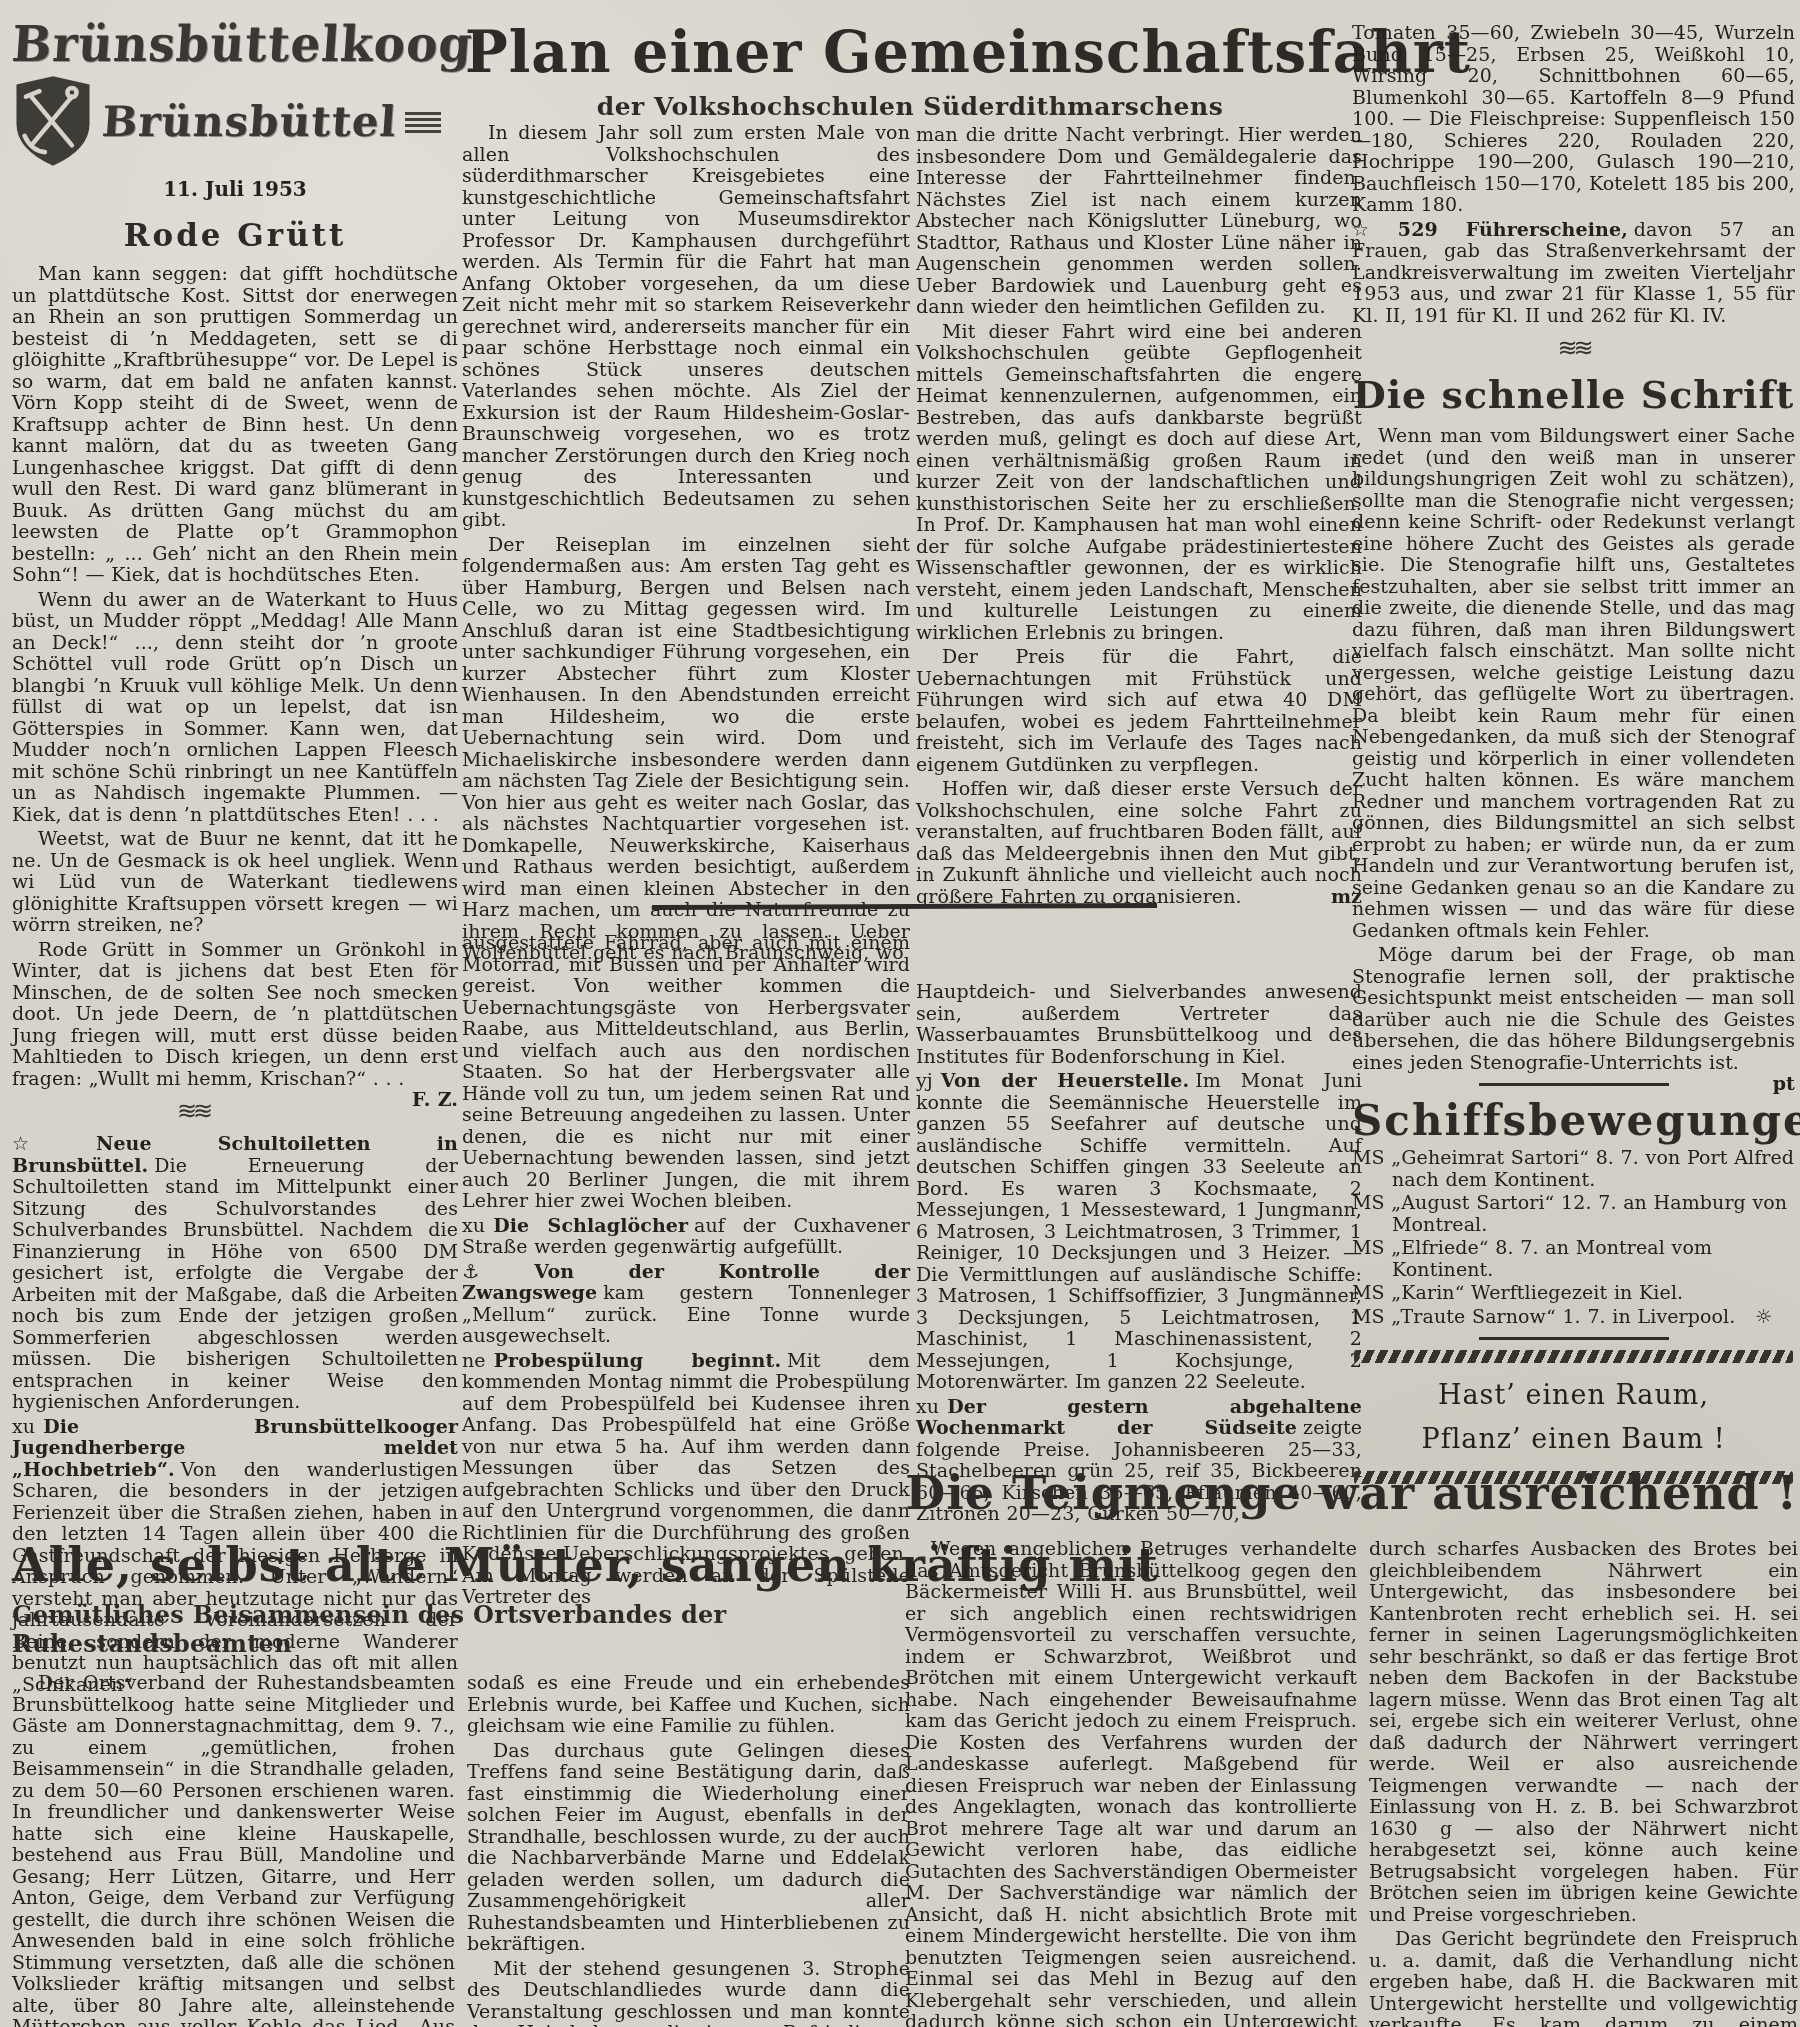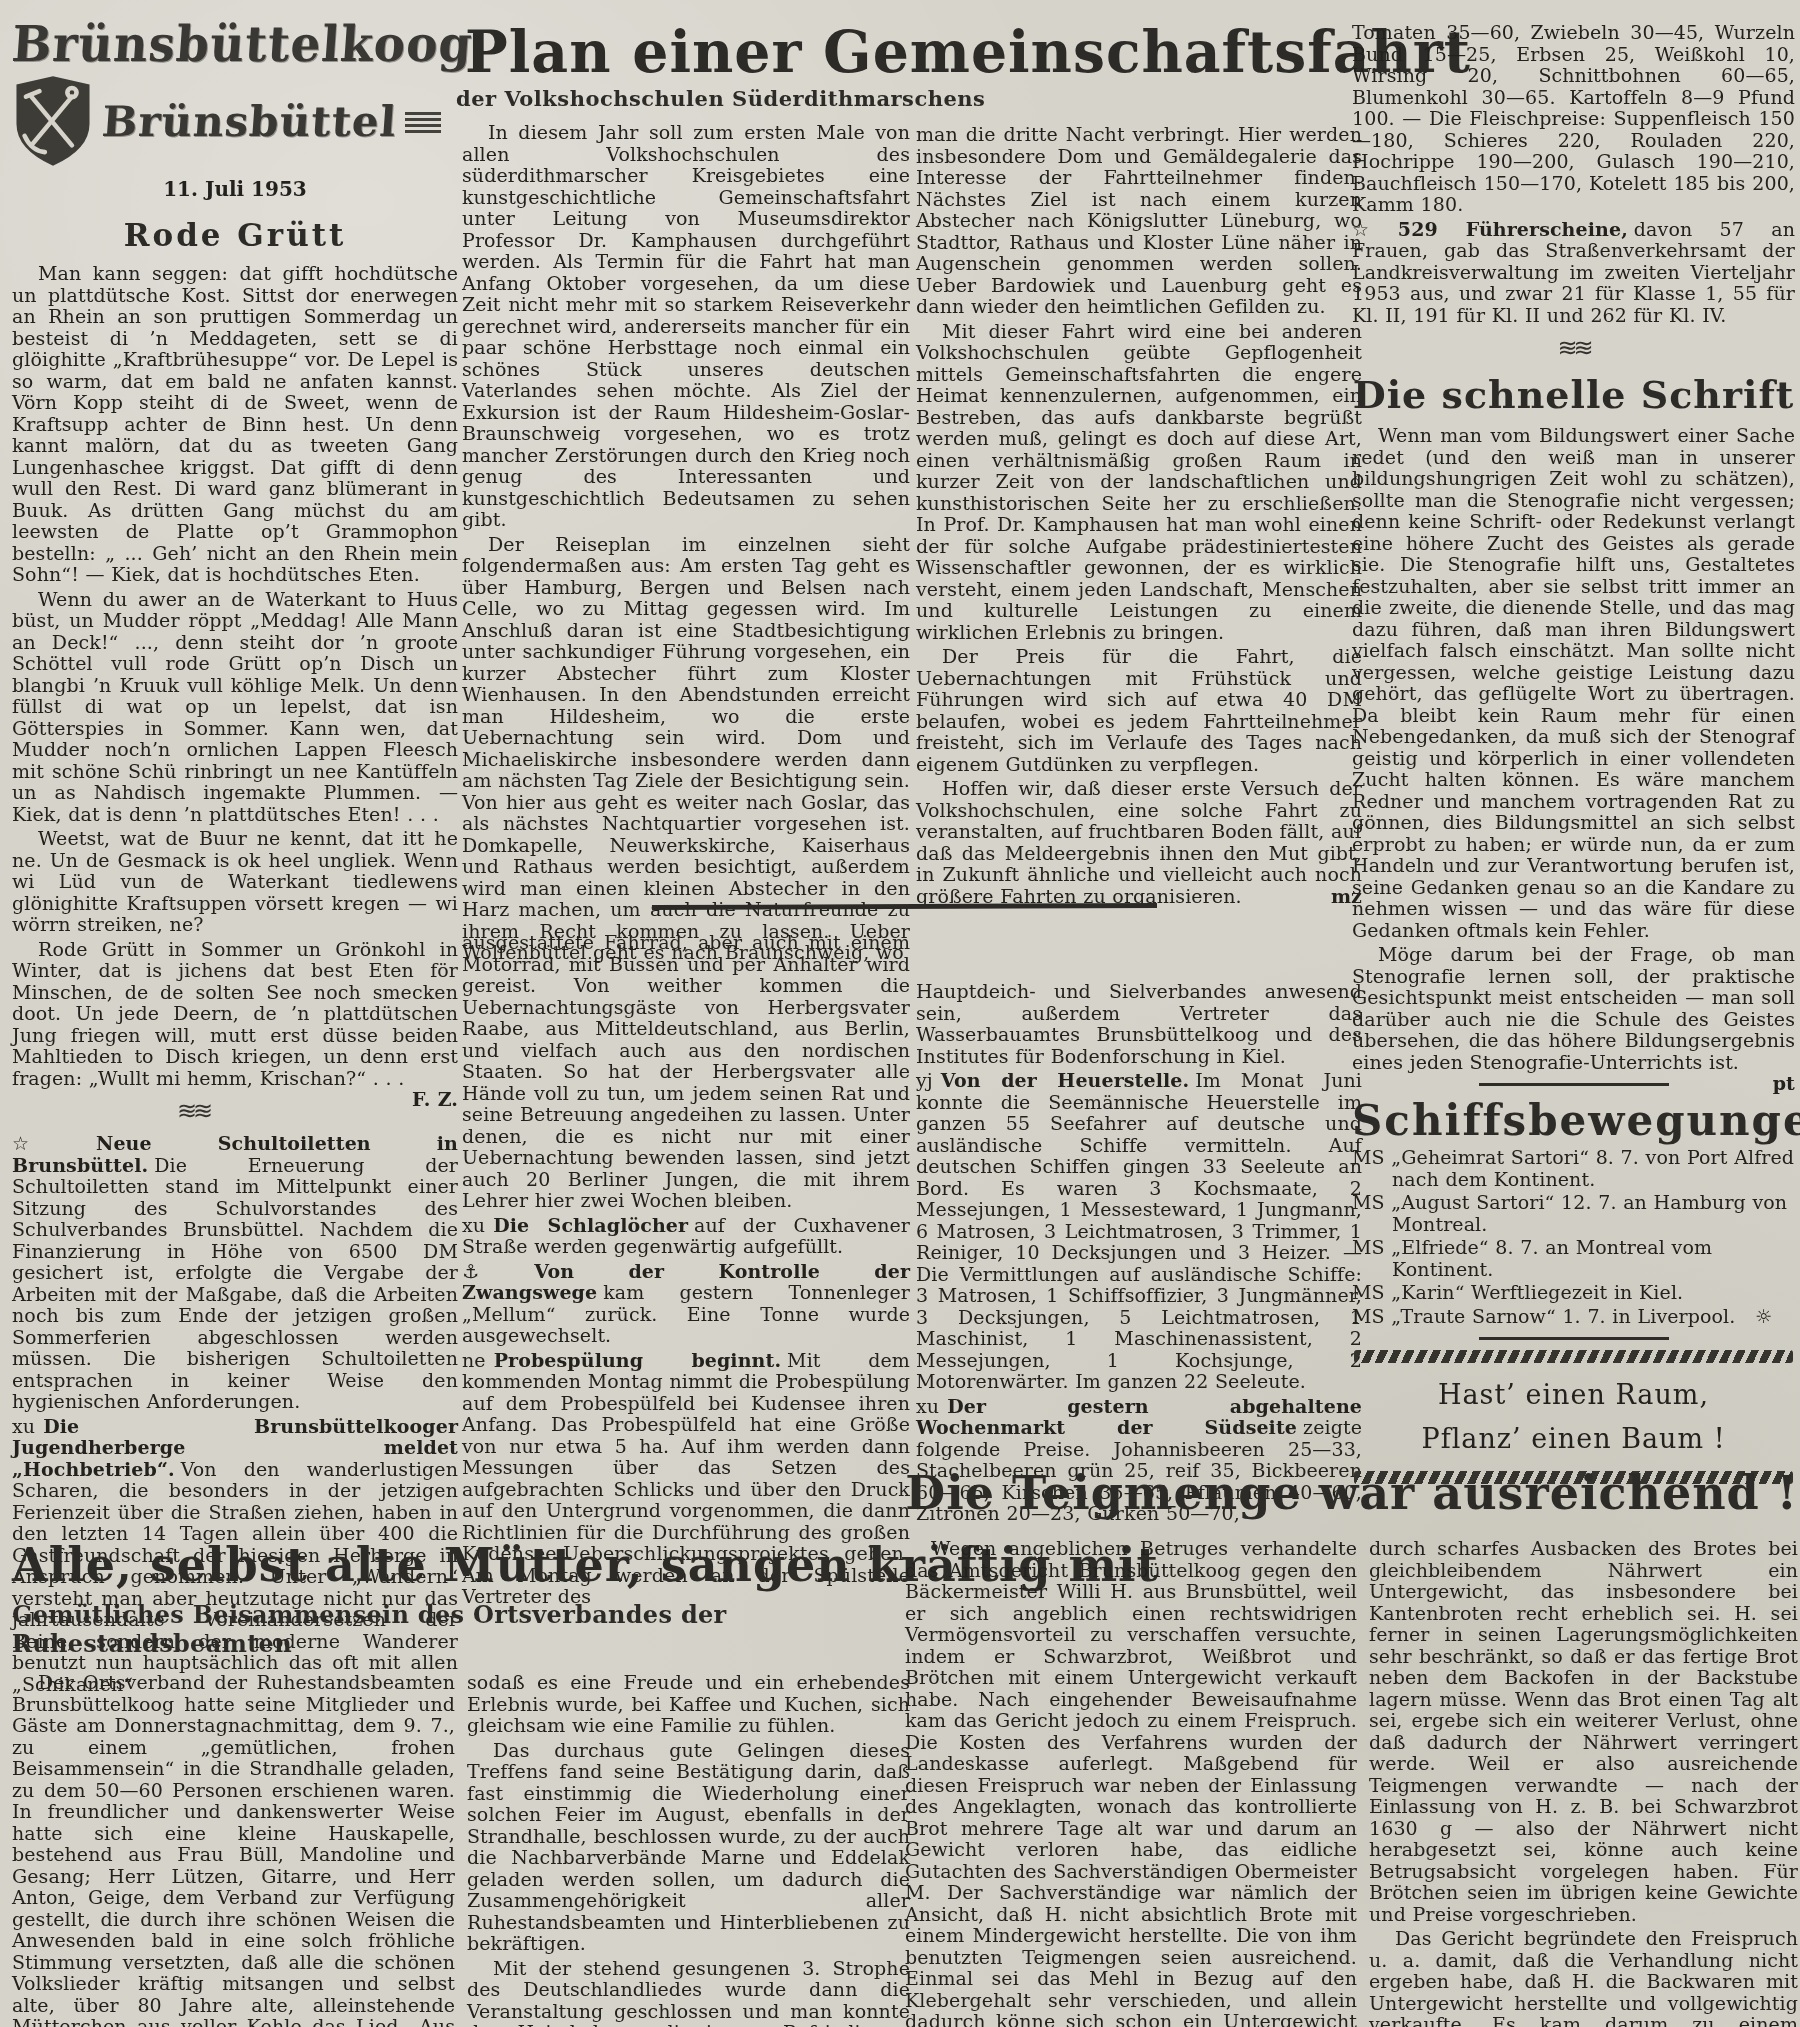--- a/index.html
+++ b/index.html
@@ -17,21 +17,21 @@
   h1,h2,h3{margin:0;font-weight:bold;color:#2d2b27;}
   .mast1{font-size:47px;font-weight:bold;letter-spacing:1px;transform:skewX(-4deg) scaleY(1.05);color:#3a3834;text-shadow:1px 1px 0 rgba(40,38,34,.4);}
   .mastrow{display:flex;align-items:center;margin-top:4px;}
   .mast2{font-size:42px;font-weight:bold;letter-spacing:1px;transform:skewX(-4deg);color:#3a3834;text-shadow:1px 1px 0 rgba(40,38,34,.4);margin:0 8px;}
   .stripe{display:inline-block;width:36px;height:24px;background:repeating-linear-gradient(0deg,#44423d 0 3px,rgba(0,0,0,0) 3px 6px);}
   .crest{flex:0 0 auto;}
   .dateline{text-align:center;font-weight:bold;font-size:20px;margin:10px 0 16px 0;}
   .rg-title{font-size:31px;text-align:center;letter-spacing:3px;margin:2px 0 10px 0;}
   .squig{text-align:center;font-family:"DejaVu Sans",sans-serif;font-size:24px;letter-spacing:-4px;color:#34322e;margin:8px 0;}
   .main-title{font-size:58px;text-align:center;letter-spacing:1px;transform:scaleX(.98);white-space:nowrap;}
-  .main-sub{font-size:21px;text-align:left;letter-spacing:.5px;}
+  .main-sub{font-size:25px;text-align:center;margin-top:6px;letter-spacing:.5px;}
   #mid-divider{position:absolute;left:652px;top:903px;width:505px;height:7px;background:#2c2a26;
                clip-path:polygon(0 30%,100% 0,100% 70%,0 100%);}
   .sec-head{font-size:38px;text-align:center;margin:10px 0 8px 0;letter-spacing:1px;}
   .ships-head{font-size:42px;text-align:center;letter-spacing:2px;margin:10px 0 2px 0;}
   .ships-sub{font-size:28px;text-align:center;margin:2px 0 10px 0;}
   .ship{padding-left:40px;text-indent:-40px;text-align:left;margin-bottom:2px;}
   .rule-short{width:190px;height:3px;background:#2e2c28;margin:10px auto;}
   .rope{height:13px;margin:10px 2px;background:repeating-linear-gradient(115deg,#35332e 0 7px,rgba(0,0,0,0) 7px 12px);border-radius:3px;}
   .slogan{font-size:27px;text-align:center;line-height:44px;letter-spacing:1px;}
   .big-head{font-size:46px;text-align:right;letter-spacing:1px;white-space:nowrap;}

